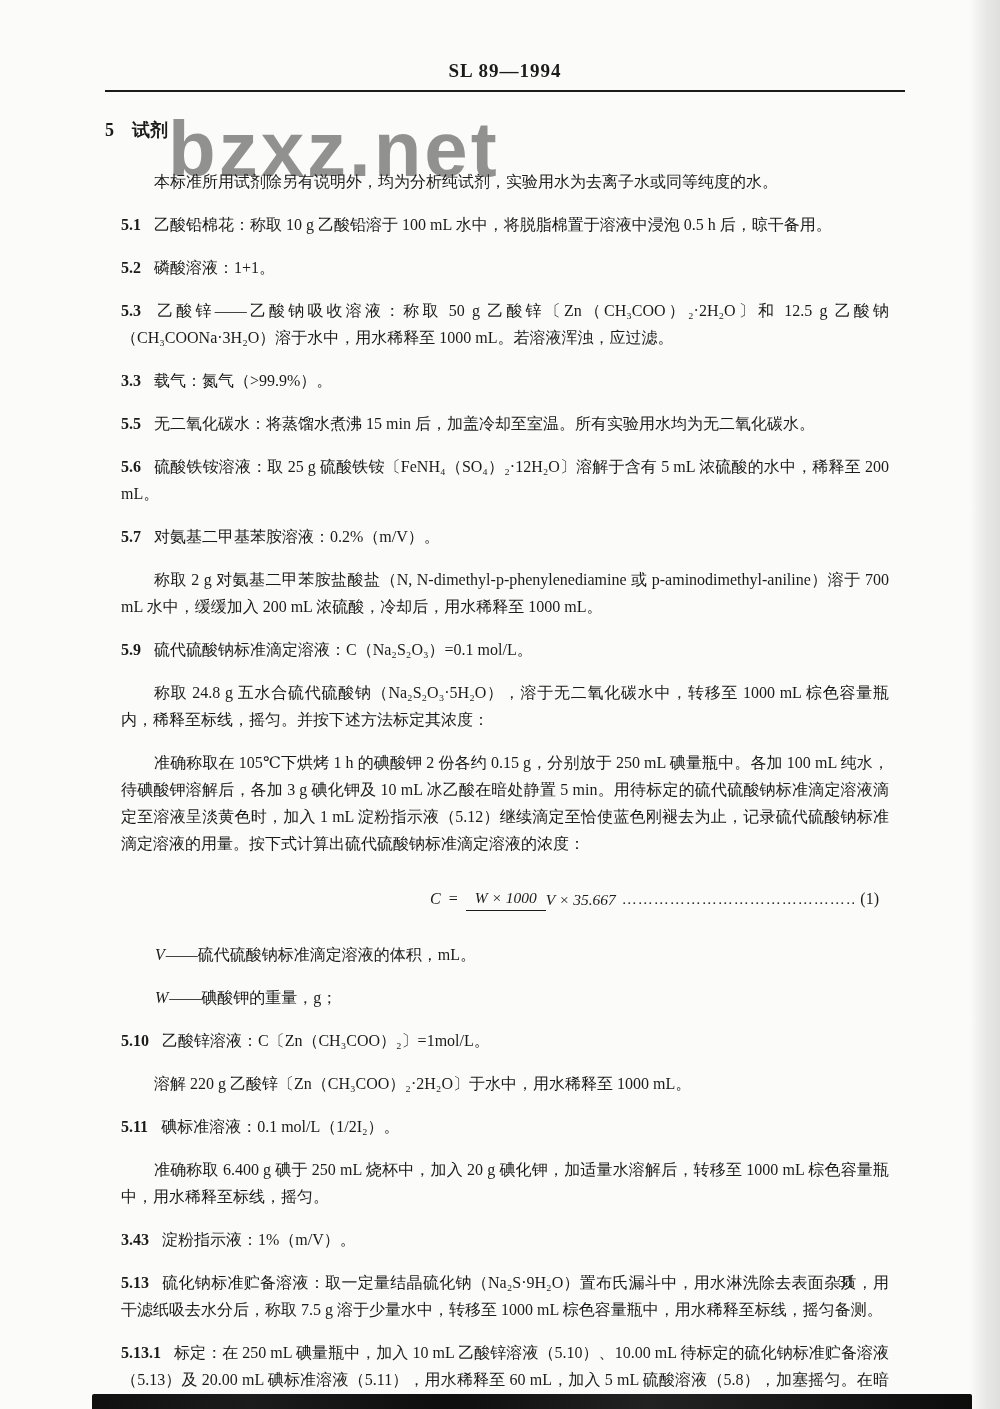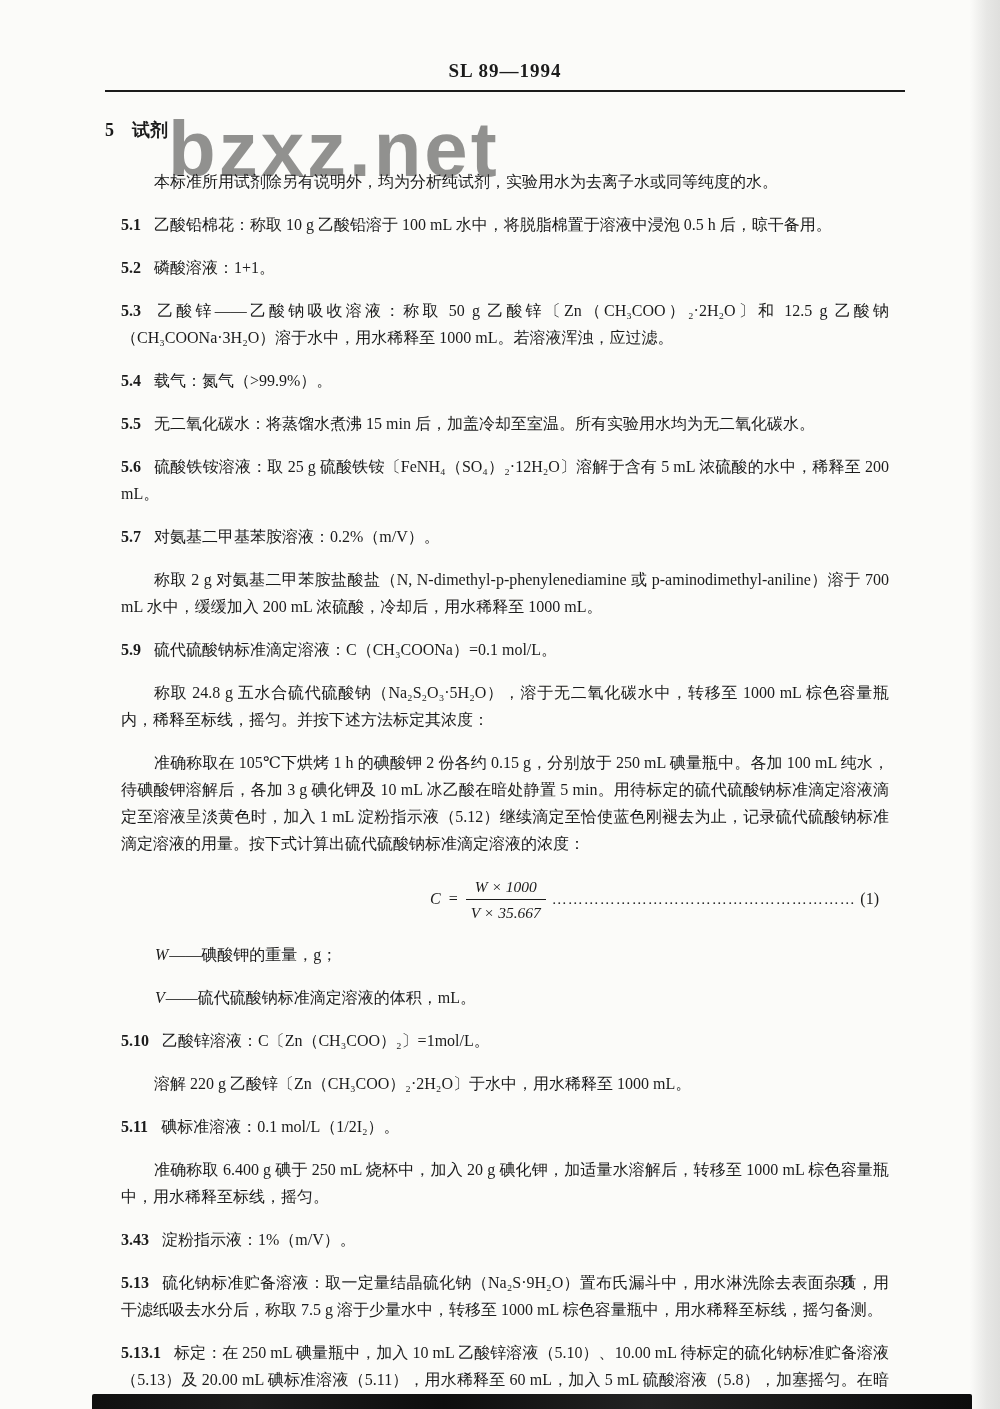--- a/index.html
+++ b/index.html
@@ -82,21 +82,21 @@
     margin: 7px 0 8px 0;
     padding-left: 325px;
     padding-right: 26px;
     height: 52px;
     font-size: 16px;
   }
   .f-var { font-style: italic; }
   .f-eq { margin: 0 8px; }
   .frac {
     display: inline-flex;
-    flex-direction: column;
+    flex-direction: row;
     text-align: center;
     font-style: italic;
     line-height: 21px;
     font-size: 15.5px;
   }
   .frac .num { border-bottom: 1.5px solid #1b1b1b; padding: 0 9px 2px 9px; }
   .frac .den { padding-top: 2px; }
   .f-dots {
     flex: 1;
     min-width: 0;
@@ -131,52 +131,52 @@
     <h2 class="section-heading"><span class="sec-num">5</span><span>试剂</span></h2>
 
     <p class="blk para"><span>本标准所用试剂除另有说明外，均为分析纯试剂，实验用水为去离子水或同等纯度的水。</span></p>
 
     <p class="blk item"><span class="lbl">5.1</span><span>乙酸铅棉花：称取 10 g 乙酸铅溶于 100 mL 水中，将脱脂棉置于溶液中浸泡 0.5 h 后，晾干备用。</span></p>
 
     <p class="blk item"><span class="lbl">5.2</span><span>磷酸溶液：1+1。</span></p>
 
     <p class="blk item"><span class="lbl">5.3</span><span>乙酸锌——乙酸钠吸收溶液：称取 50 g 乙酸锌〔Zn（CH₃COO）₂·2H₂O〕和 12.5 g 乙酸钠（CH₃COONa·3H₂O）溶于水中，用水稀释至 1000 mL。若溶液浑浊，应过滤。</span></p>
 
-    <p class="blk item"><span class="lbl">5.4</span><span>载气：氮气（&gt;99.9%）。</span></p>
+    <p class="blk item"><span class="lbl">3.3</span><span>载气：氮气（&gt;99.9%）。</span></p>
 
     <p class="blk item"><span class="lbl">5.5</span><span>无二氧化碳水：将蒸馏水煮沸 15 min 后，加盖冷却至室温。所有实验用水均为无二氧化碳水。</span></p>
 
     <p class="blk item"><span class="lbl">5.6</span><span>硫酸铁铵溶液：取 25 g 硫酸铁铵〔FeNH₄（SO₄）₂·12H₂O〕溶解于含有 5 mL 浓硫酸的水中，稀释至 200 mL。</span></p>
 
     <p class="blk item"><span class="lbl">5.7</span><span>对氨基二甲基苯胺溶液：0.2%（m/V）。</span></p>
 
     <p class="blk para"><span>称取 2 g 对氨基二甲苯胺盐酸盐（N, N-dimethyl-p-phenylenediamine 或 p-aminodimethyl-aniline）溶于 700 mL 水中，缓缓加入 200 mL 浓硫酸，冷却后，用水稀释至 1000 mL。</span></p>
 
 
-    <p class="blk item"><span class="lbl">5.9</span><span>硫代硫酸钠标准滴定溶液：C（CH₃COONa）=0.1 mol/L。</span></p>
+    <p class="blk item"><span class="lbl">5.9</span><span>硫代硫酸钠标准滴定溶液：C（Na₂S₂O₃）=0.1 mol/L。</span></p>
 
     <p class="blk para"><span>称取 24.8 g 五水合硫代硫酸钠（Na₂S₂O₃·5H₂O），溶于无二氧化碳水中，转移至 1000 mL 棕色容量瓶内，稀释至标线，摇匀。并按下述方法标定其浓度：</span></p>
 
     <p class="blk para"><span>准确称取在 105℃下烘烤 1 h 的碘酸钾 2 份各约 0.15 g，分别放于 250 mL 碘量瓶中。各加 100 mL 纯水，待碘酸钾溶解后，各加 3 g 碘化钾及 10 mL 冰乙酸在暗处静置 5 min。用待标定的硫代硫酸钠标准滴定溶液滴定至溶液呈淡黄色时，加入 1 mL 淀粉指示液（5.12）继续滴定至恰使蓝色刚褪去为止，记录硫代硫酸钠标准滴定溶液的用量。按下式计算出硫代硫酸钠标准滴定溶液的浓度：</span></p>
 
     <div class="formula">
       <span class="f-var">C</span>
       <span class="f-eq">=</span>
       <span class="frac">
         <span class="num">W × 1000</span>
         <span class="den">V × 35.667</span>
       </span>
       <span class="f-dots">………………………………………………………………</span>
       <span class="f-no">(1)</span>
     </div>
 
 
+    <p class="blk note note-indent"><span class="note-var">V</span><span>——硫代硫酸钠标准滴定溶液的体积，mL。</span></p>
+
     <p class="blk note note-indent"><span class="note-var">W</span><span>——碘酸钾的重量，g；</span></p>
-
-    <p class="blk note note-indent"><span class="note-var">V</span><span>——硫代硫酸钠标准滴定溶液的体积，mL。</span></p>
 
     <p class="blk item"><span class="lbl">5.10</span><span>乙酸锌溶液：C〔Zn（CH₃COO）₂〕=1mol/L。</span></p>
 
     <p class="blk para"><span>溶解 220 g 乙酸锌〔Zn（CH₃COO）₂·2H₂O〕于水中，用水稀释至 1000 mL。</span></p>
 
     <p class="blk item"><span class="lbl">5.11</span><span>碘标准溶液：0.1 mol/L（1/2I₂）。</span></p>
 
     <p class="blk para"><span>准确称取 6.400 g 碘于 250 mL 烧杯中，加入 20 g 碘化钾，加适量水溶解后，转移至 1000 mL 棕色容量瓶中，用水稀释至标线，摇匀。</span></p>
 
     <p class="blk item"><span class="lbl">3.43</span><span>淀粉指示液：1%（m/V）。</span></p>

